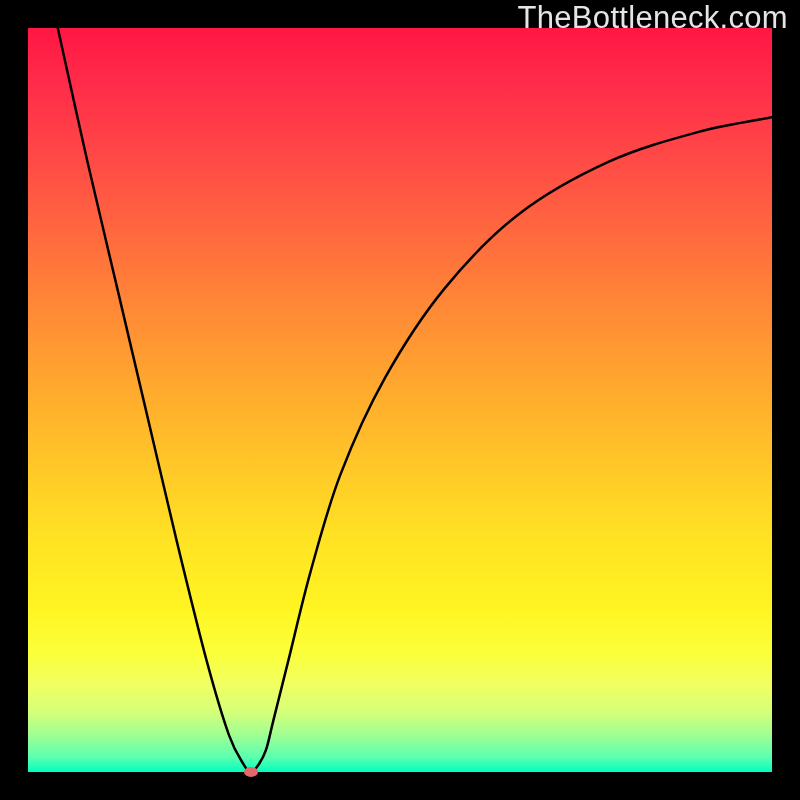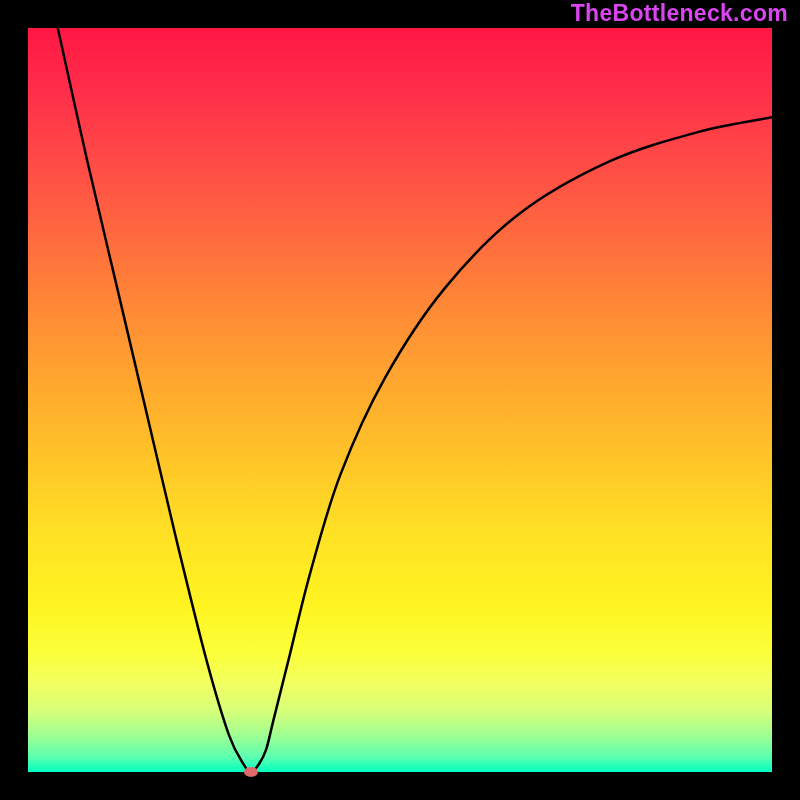--- a/index.html
+++ b/index.html
@@ -32,23 +32,23 @@
       #a0ff92 95%,
       #5cffb0 98%,
       #00ffbf 100%
     );
   }
   .watermark {
     position: absolute;
     top: 0px;
     right: 12px;
     font-family: Arial, Helvetica, sans-serif;
-    font-size: 23px;
-    font-weight: 700;
-    color: #d946ef;
+    font-size: 31px;
+    font-weight: 400;
+    color: #e5e5e5;
     letter-spacing: 0.3px;
     z-index: 20;
   }
   svg.curve {
     position: absolute;
     left: 28px;
     top: 28px;
     width: 744px;
     height: 744px;
     z-index: 10;

